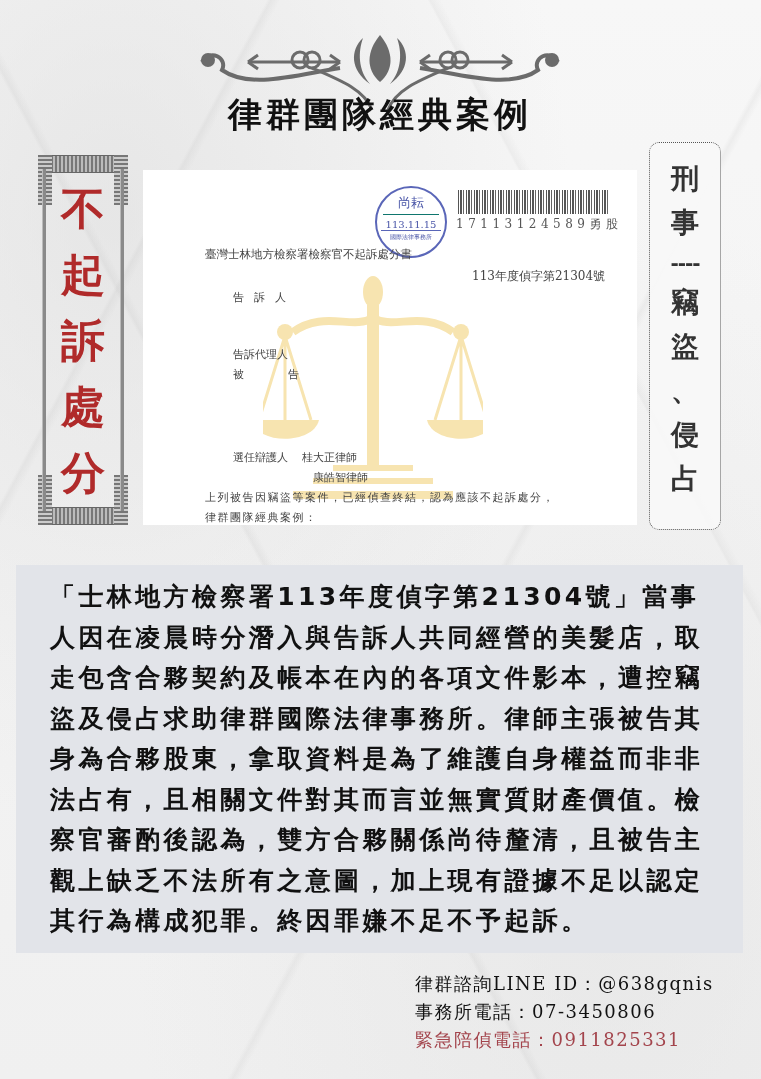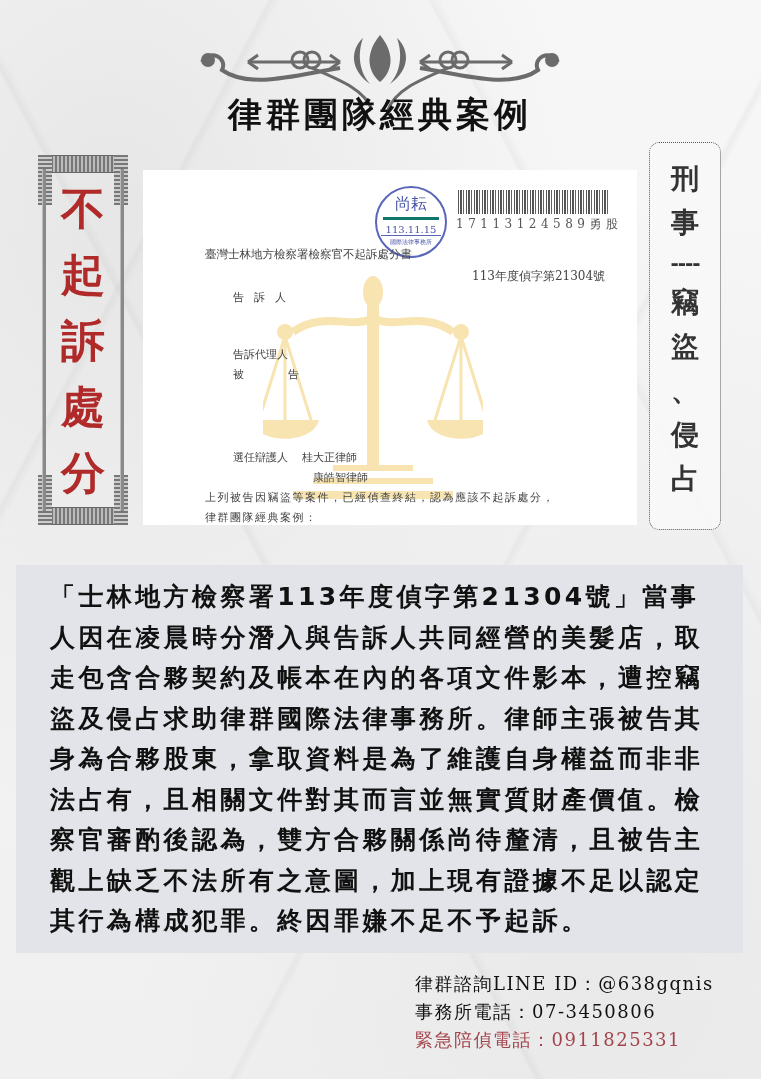--- a/index.html
+++ b/index.html
@@ -56,21 +56,21 @@
     position: absolute; left: 143px; top: 170px; width: 494px; height: 355px;
     background: #fff; overflow: hidden;
     font-family: "DejaVu Serif", "Liberation Serif", serif; color: #444;
   }
   .doc .scale { position: absolute; left: 120px; top: 100px; width: 220px; height: 260px; }
   .doc .stamp {
     position: absolute; left: 232px; top: 16px; width: 72px; height: 72px;
     border: 2px solid #5a66b8; border-radius: 50%; color: #4a56a8;
     text-align: center; font-size: 10px;
   }
-  .doc .stamp .name { font-size: 16px; margin-top: 6px; display: block; border-bottom: 3px solid #0f766e; margin-left: 6px; margin-right: 6px; padding-bottom: 2px; }
+  .doc .stamp .name { font-size: 13px; margin-top: 6px; display: block; border-bottom: 1px solid #0f766e; margin-left: 6px; margin-right: 6px; padding-bottom: 2px; }
   .doc .stamp .date { display: block; margin-top: 4px; border-bottom: 1px solid #5a66b8; margin-left: 4px; margin-right: 4px; padding-bottom: 0; }
   .doc .stamp .org { display: block; font-size: 6px; margin-top: 2px; }
   .doc .barcode {
     position: absolute; left: 315px; top: 20px; width: 150px; height: 24px;
     background: repeating-linear-gradient(90deg, #555 0 1px, #fff 1px 2px, #555 2px 4px, #fff 4px 5px, #666 5px 6px, #fff 6px 8px);
   }
   .doc .barcode-num { position: absolute; left: 313px; top: 46px; font-size: 12px; letter-spacing: 4.5px; color: #555; }
   .doc .line { position: absolute; font-size: 11px; white-space: nowrap; color: #444; }
   .doc .l-title { left: 62px; top: 77px; font-size: 11.5px; text-align: right; }
   .doc .l-case { left: 306px; top: 98px; font-size: 12px; margin-left: 23px; }

